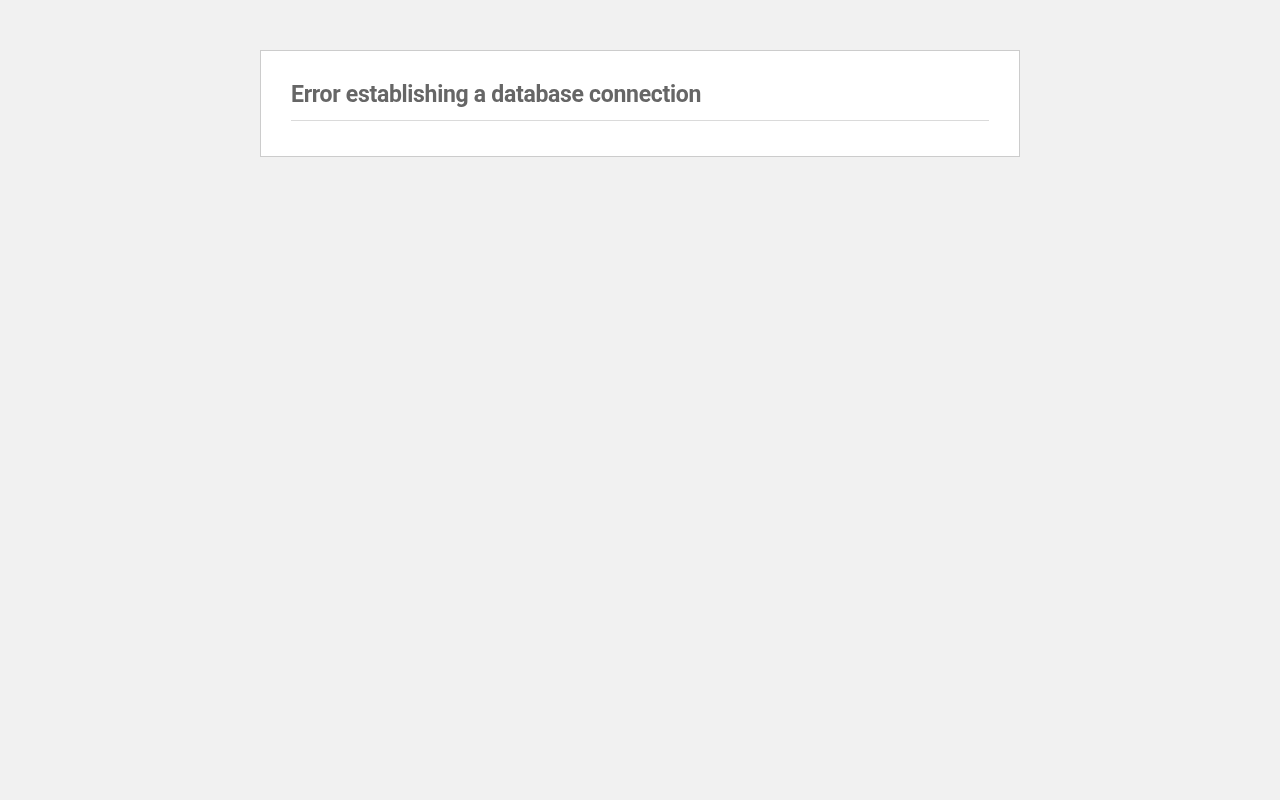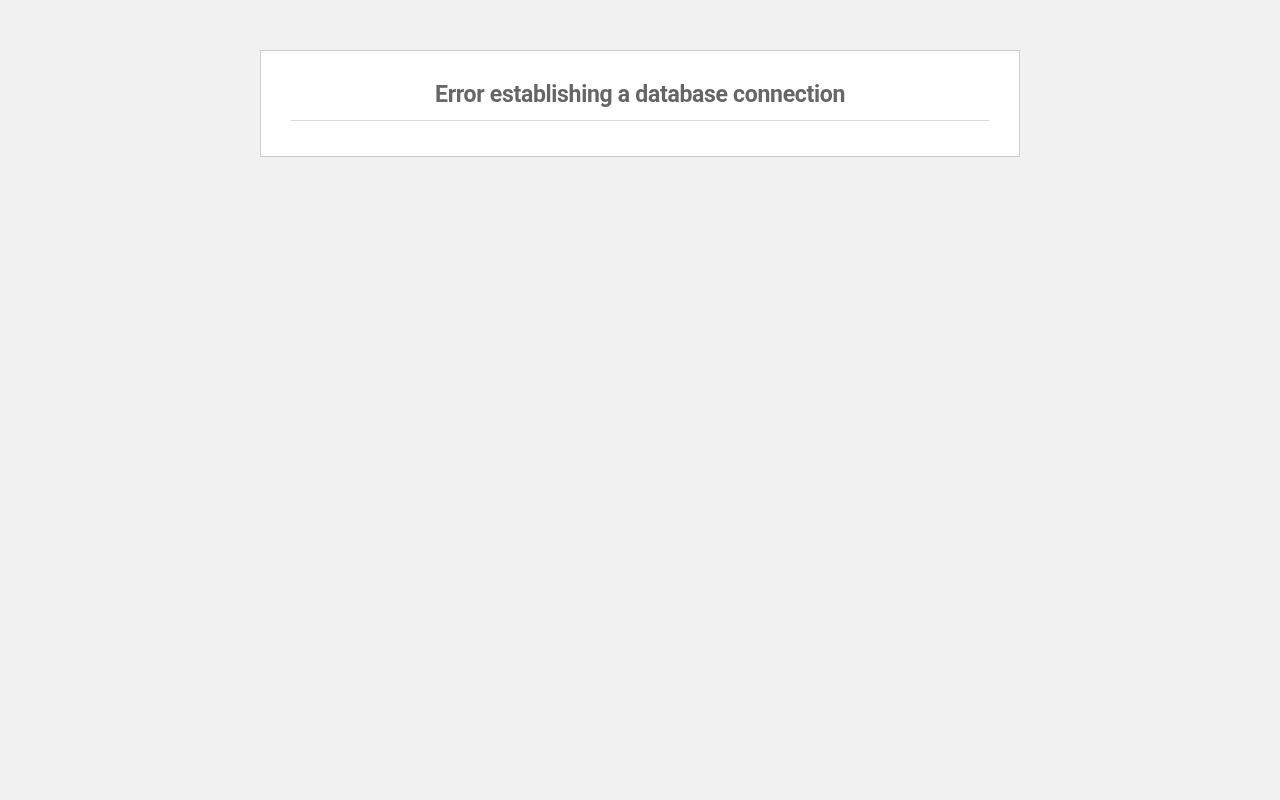--- a/index.html
+++ b/index.html
@@ -15,21 +15,20 @@
       height: 800px;
       overflow: hidden;
     }
     
     .error-page {
       max-width: 760px;
       margin: 50px auto 0;
       background-color: #ffffff;
       border: 1px solid #cccccc;
       padding: 30px 30px 35px;
-      text-align: center;
     }
     
     .error-title {
       font-size: 23px;
       font-weight: 700;
       color: #666666;
       border-bottom: 1px solid #dadada;
       padding-bottom: 12px;
       letter-spacing: -0.3px;
     }

